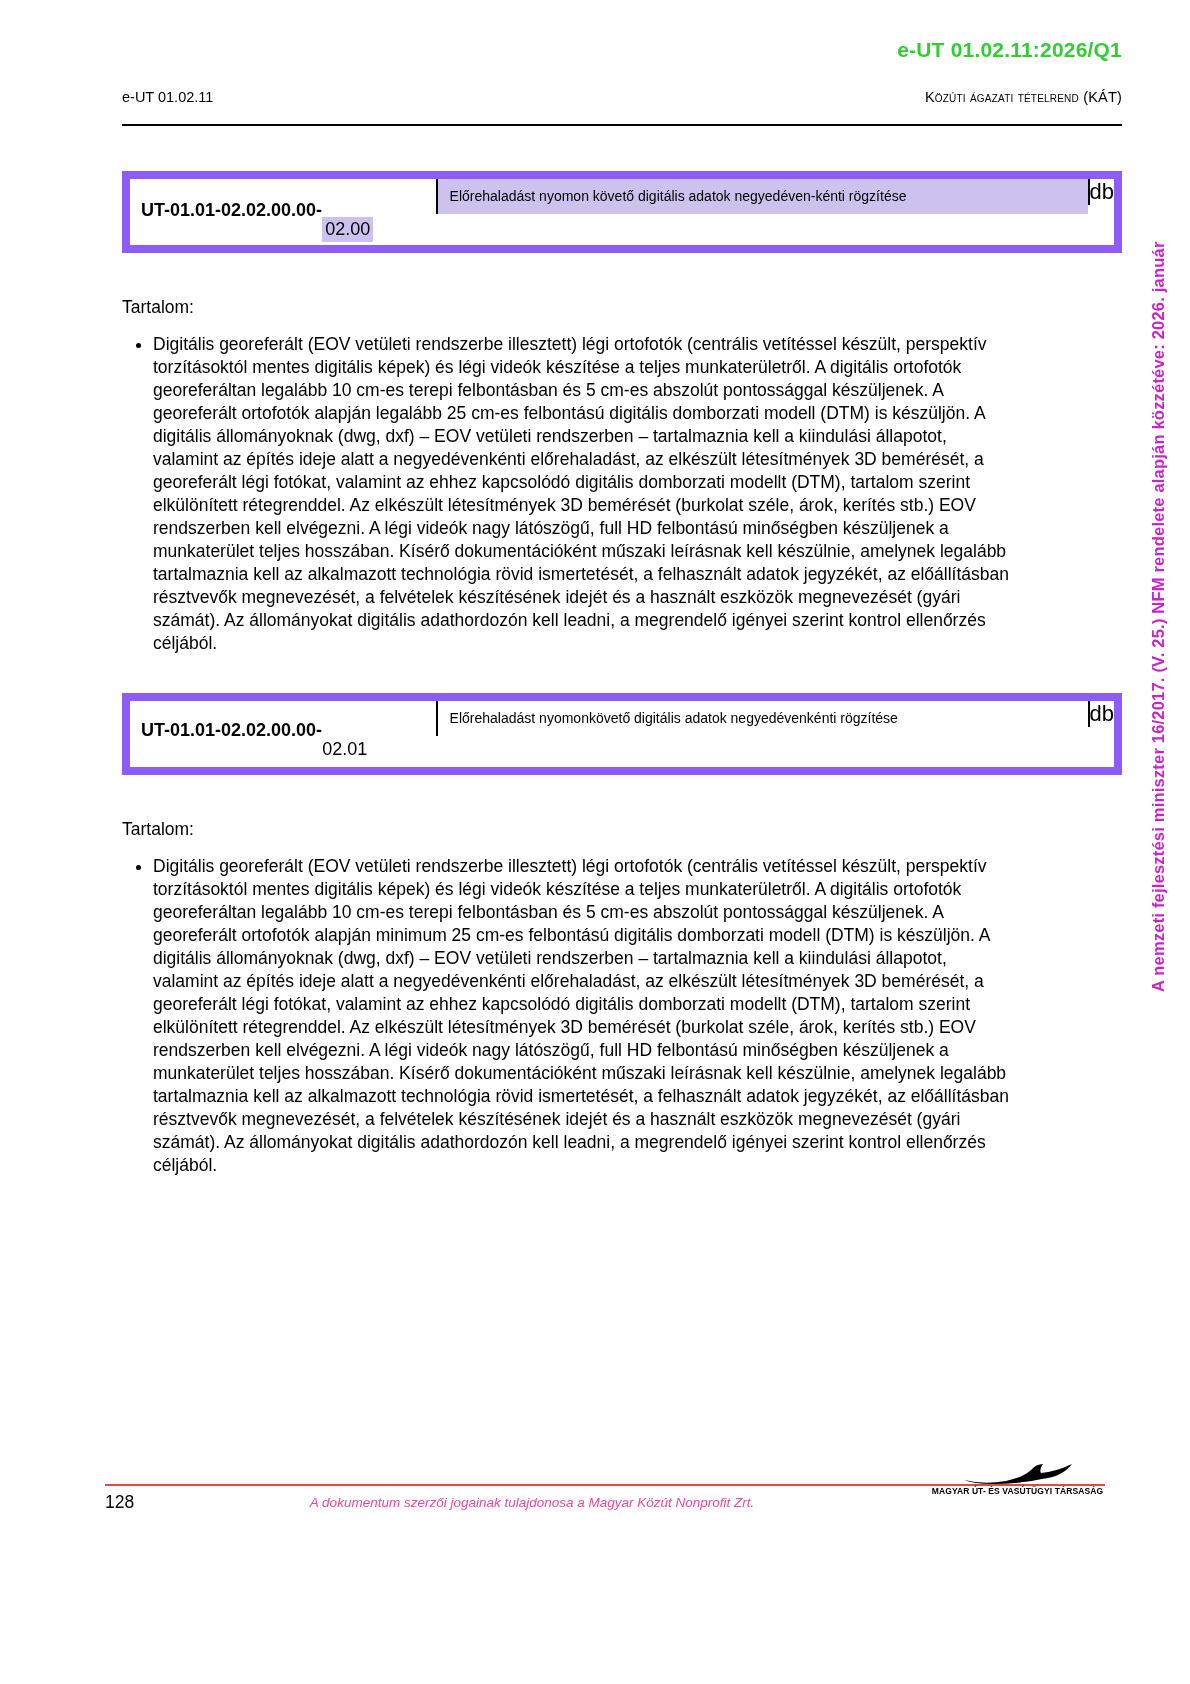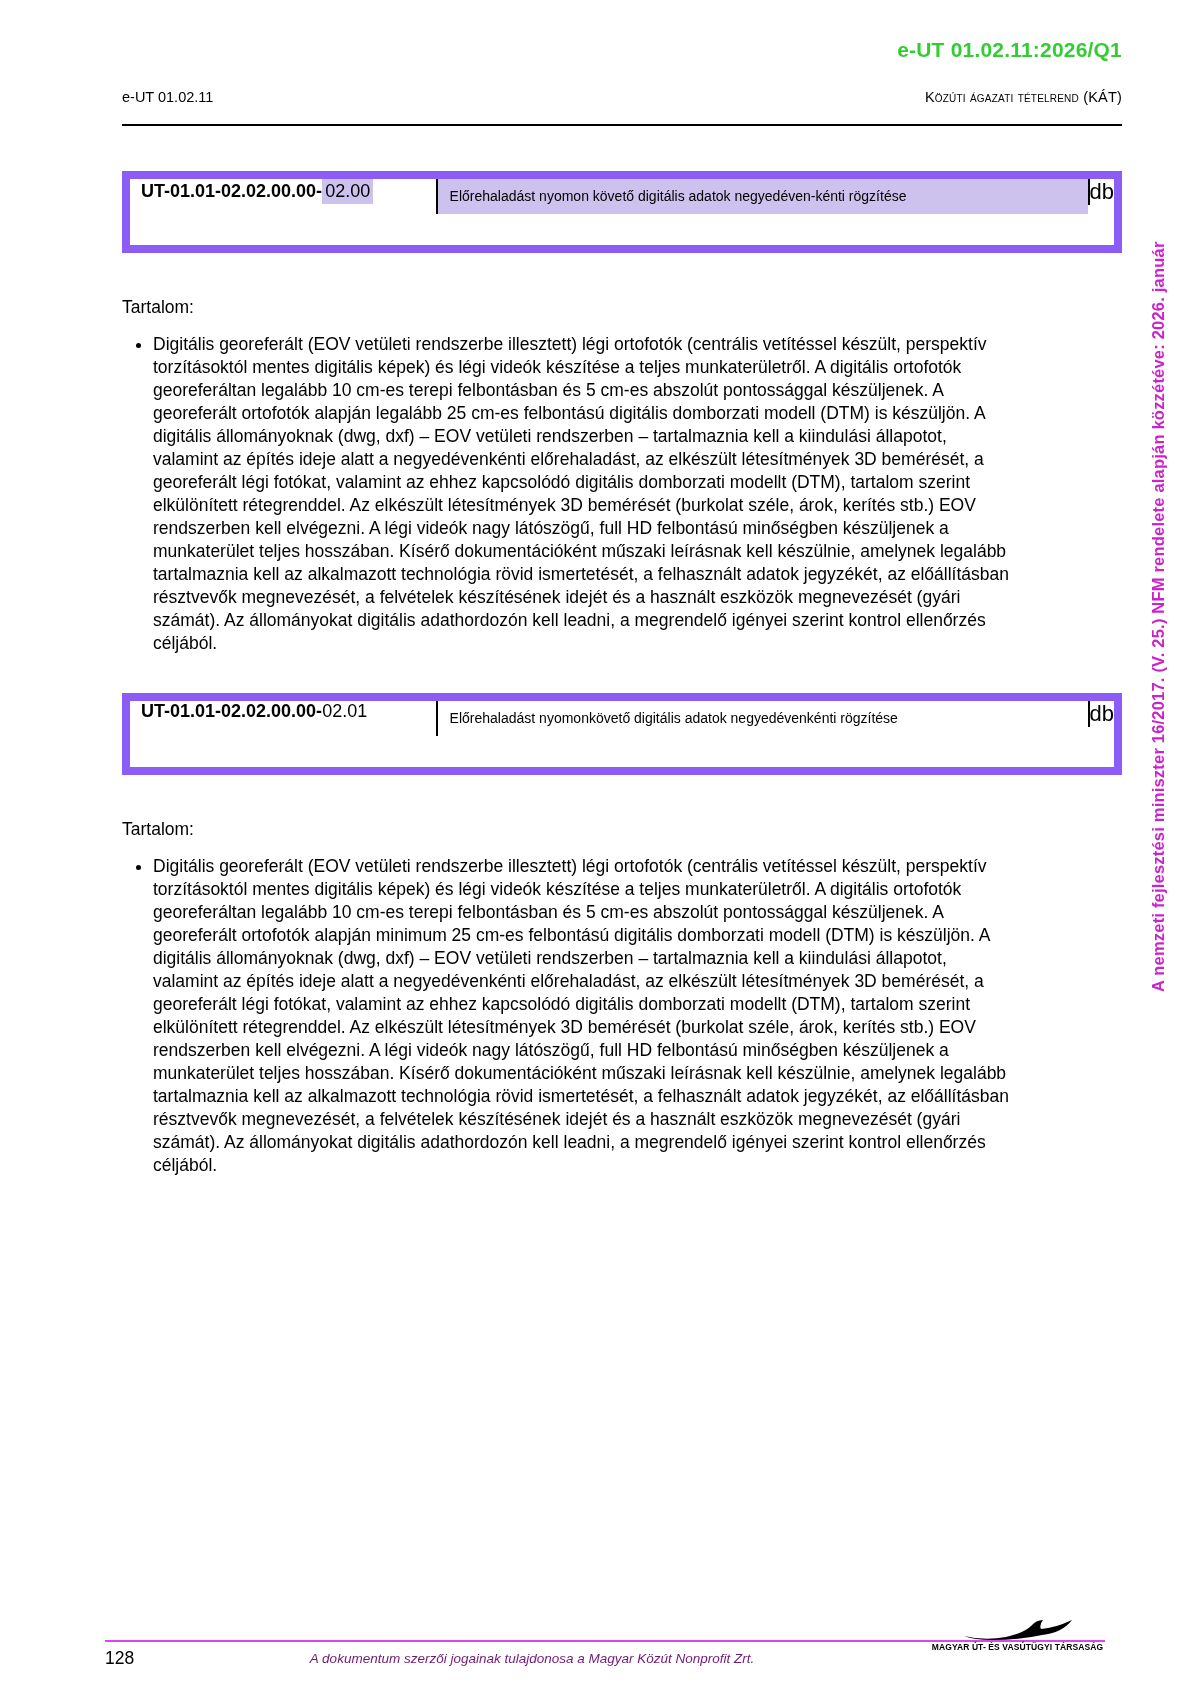--- a/index.html
+++ b/index.html
@@ -11,42 +11,42 @@
 
   .doc-code{margin-top:38px;text-align:right;color:#33cc33;font-weight:bold;font-size:21px;letter-spacing:0.2px;}
 
   .header-row{display:flex;justify-content:space-between;align-items:flex-end;
     margin-top:27px;padding-bottom:19px;border-bottom:2px solid #000;font-size:14.5px;}
   .header-row .right{font-variant:small-caps;letter-spacing:0.2px;}
 
   .item-table{display:flex;border:8px solid #8b5cf6;margin-top:45px;min-height:82px;box-sizing:border-box;align-items:flex-start;}
   .cell-code{width:308px;display:flex;align-items:center;padding-left:11px;box-sizing:border-box;
     font-size:18px;font-weight:bold;white-space:nowrap;}
-  .cell-code .suffix{font-weight:normal;}
+  .cell-code .suffix{font-weight:normal;margin-top:38px;}
   .cell-code .suffix.hl{background:#cdc2ee;padding:2px 3px;}
   .cell-desc{width:657px;border-left:2px solid #000;display:flex;align-items:center;
     padding:8px 12px;box-sizing:border-box;font-size:14px;line-height:1.33;}
   .cell-desc.lavender{background:#cdc2ee;}
   .cell-unit{flex:1;border-left:2px solid #000;display:flex;align-items:center;justify-content:center;font-size:22px;}
 
   .section-label{margin-top:44px;font-size:17.5px;}
   ul.bullets{margin:15px 0 0 0;padding-left:31px;width:890px;box-sizing:border-box;
     font-size:17.5px;line-height:23px;}
   ul.bullets li{margin:0;}
 
   .side-note{
     position:absolute;top:140px;right:22px;height:852px;
     writing-mode:vertical-rl;transform:rotate(180deg);
     color:#cc22cc;font-weight:bold;font-size:16.5px;letter-spacing:0.2px;white-space:nowrap;
   }
 
-  .footer{position:absolute;left:105px;top:1640px;width:1000px;border-top:2px solid #d946ef;}
+  .footer{position:absolute;left:105px;top:1484px;width:1000px;border-top:2px solid #ef4444;}
   .footer-inner{display:flex;justify-content:space-between;align-items:flex-start;padding-top:6px;}
   .page-number{font-size:17.5px;}
-  .copyright{color:#701a75;font-style:italic;font-size:13.5px;margin-top:3px;}
+  .copyright{color:#ec4899;font-style:italic;font-size:13.5px;margin-top:3px;}
   .footer-logo{position:absolute;right:0;top:-24px;width:175px;text-align:center;background:transparent;}
   .footer-logo svg{display:block;margin:0 auto;}
   .logo-caption{font-size:8.5px;font-weight:bold;letter-spacing:0.1px;white-space:nowrap;margin-top:2px;}
 </style>
 </head>
 <body>
 
 <div class="page">
 
   <div class="content">

